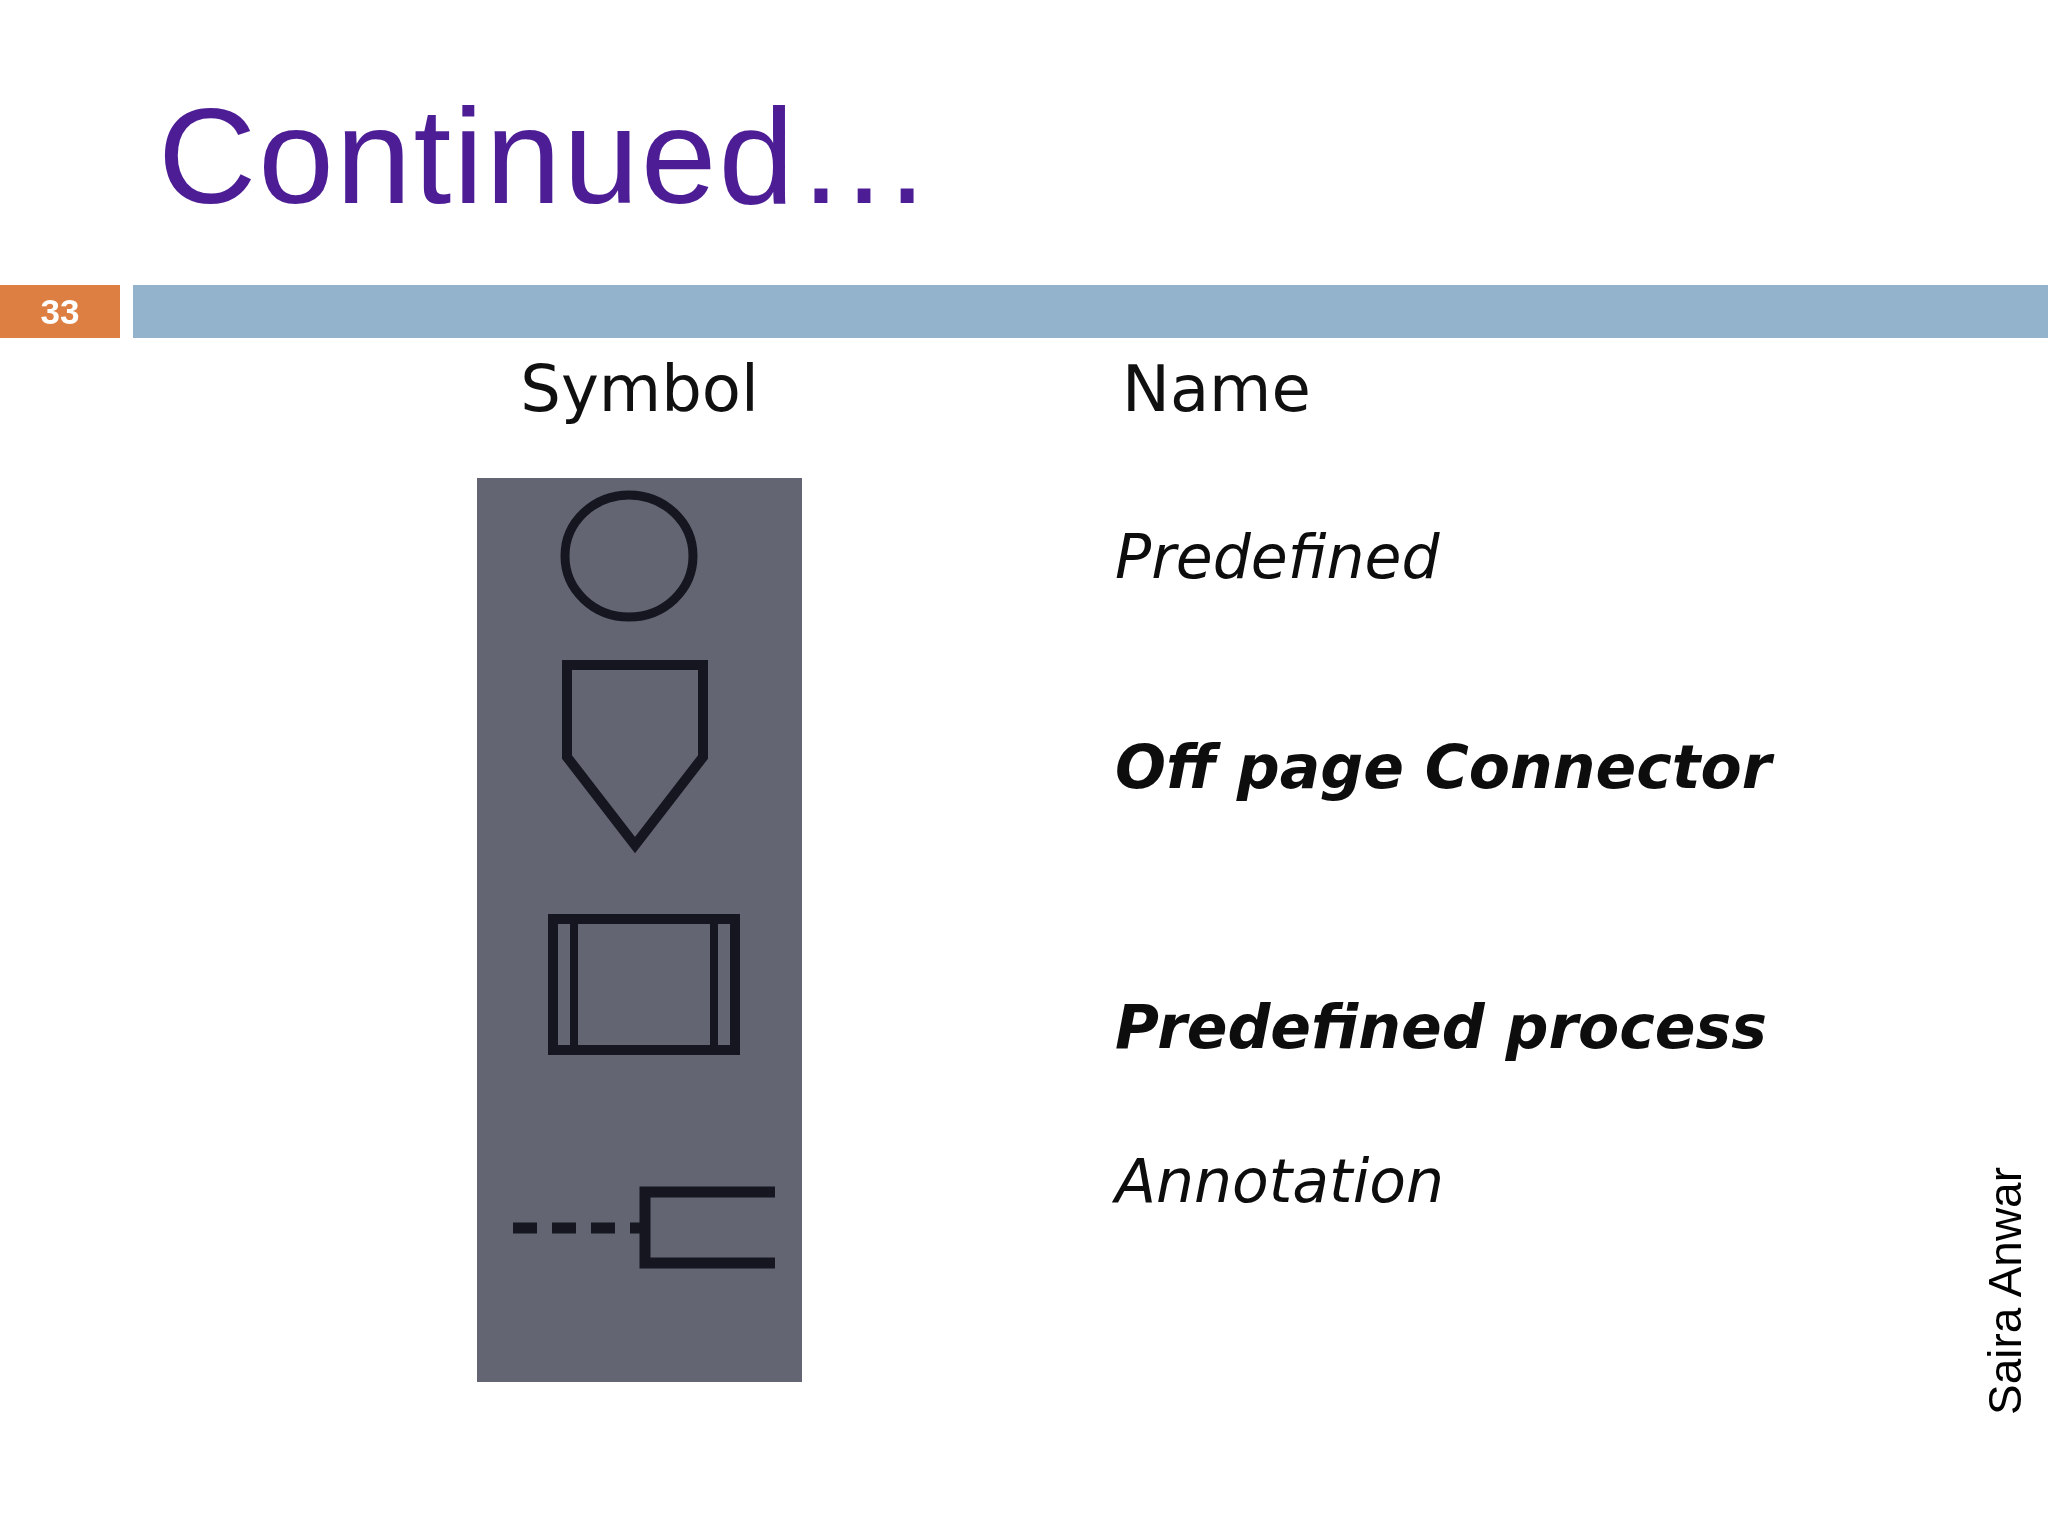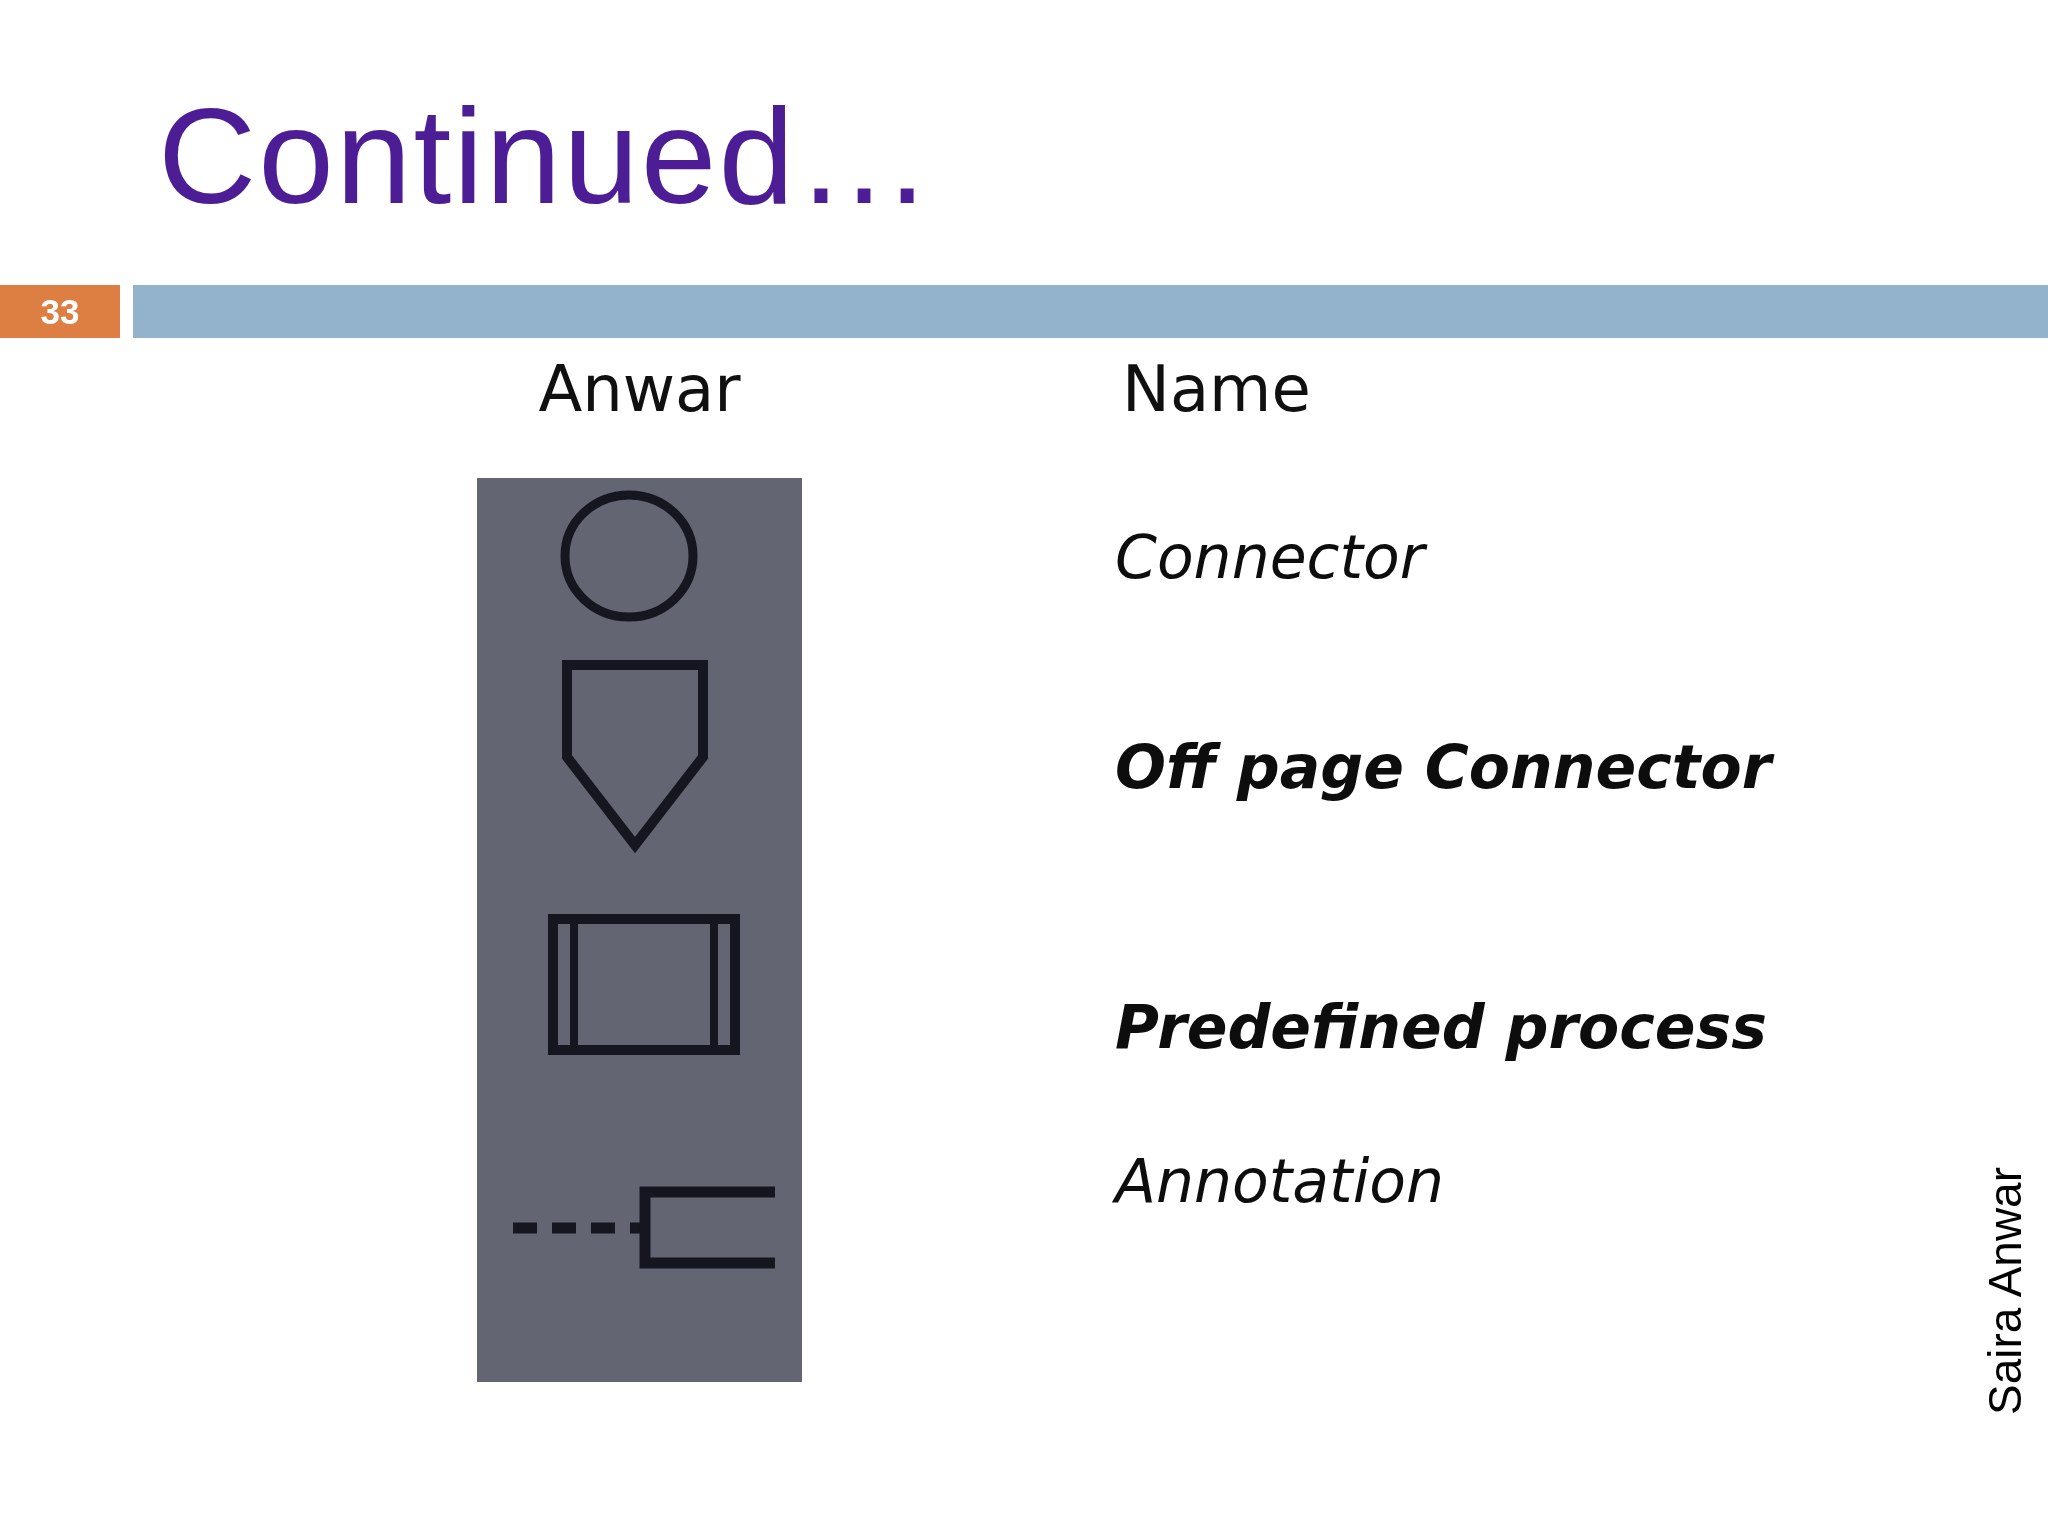--- a/index.html
+++ b/index.html
@@ -76,21 +76,21 @@
 <body>
 
 <div class="abs slide-title">Continued…</div>
 
 <div class="abs page-badge">
   <span>33</span>
 </div>
 
 <div class="abs header-band"></div>
 
-<div class="abs col-header symbol-header">Anwar</div>
+<div class="abs col-header symbol-header">Symbol</div>
 <div class="abs col-header name-header">Name</div>
 
 <div class="abs symbol-panel">
   <svg viewBox="0 0 325 904" xmlns="http://www.w3.org/2000/svg">
 
     <g>
       <ellipse cx="152" cy="78" rx="64" ry="61" fill="none" stroke="#15161f" stroke-width="9"></ellipse>
     </g>
 
     <g>
@@ -103,18 +103,18 @@
       <line x1="237" y1="446" x2="237" y2="567" stroke="#15161f" stroke-width="8"></line>
     </g>
 
     <g>
       <line x1="36" y1="750" x2="168" y2="750" stroke="#15161f" stroke-width="11" stroke-dasharray="24 15"></line>
       <path d="M 298 714 L 168 714 L 168 785 L 298 785" fill="none" stroke="#15161f" stroke-width="11"></path>
     </g>
   </svg>
 </div>
 
-<div class="abs row-name r0">Connector</div>
+<div class="abs row-name r0">Predefined</div>
 <div class="abs row-name r1">Off page Connector</div>
 <div class="abs row-name r2">Predefined process</div>
 <div class="abs row-name r3">Annotation</div>
 
 <div class="abs author-vertical">Saira Anwar</div>
 
 </body></html>

